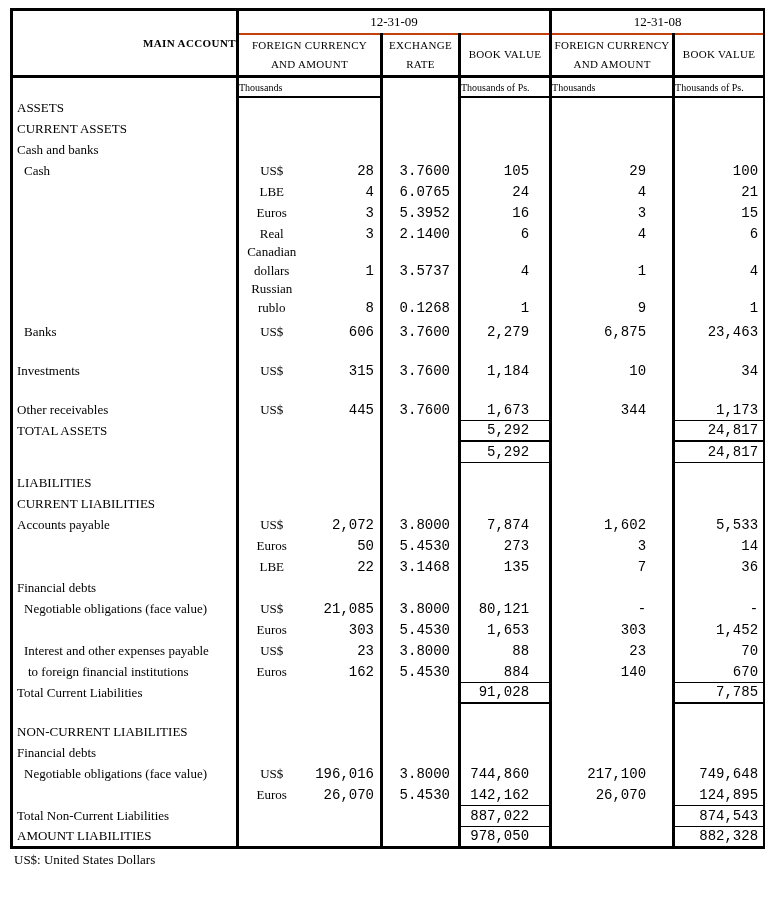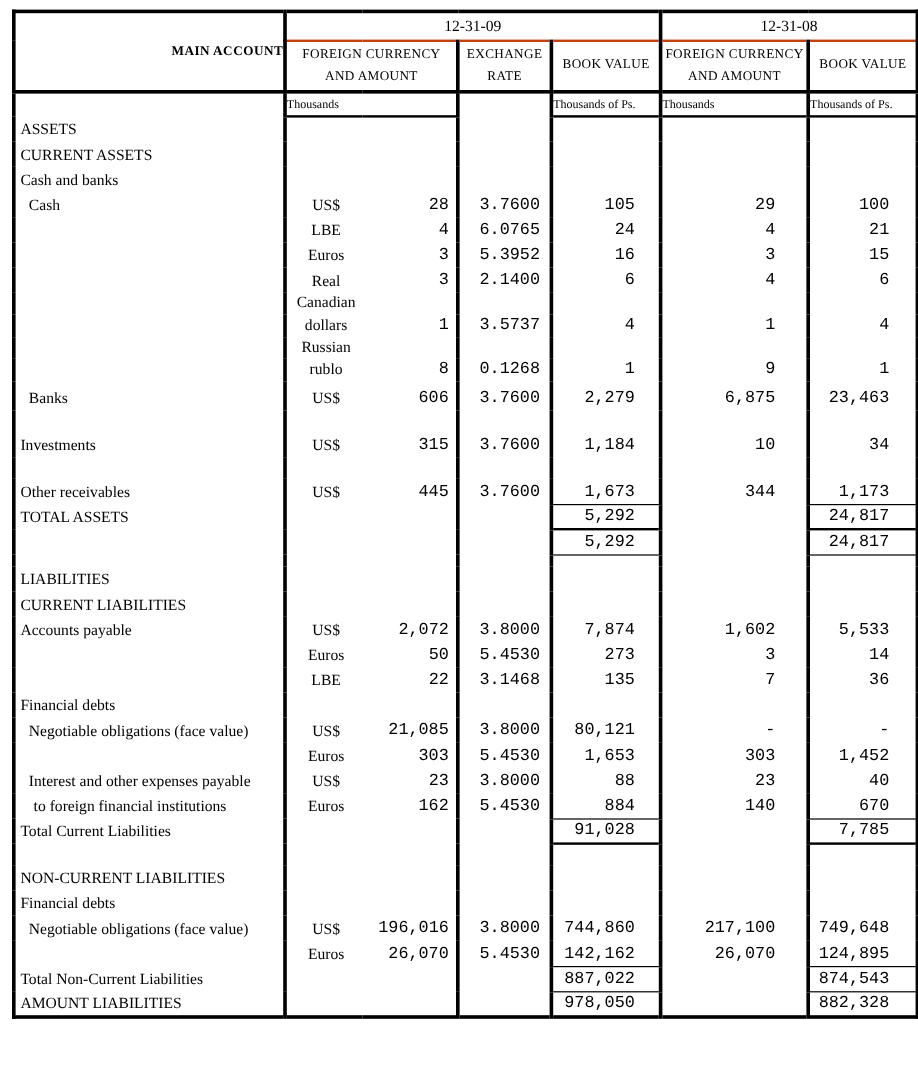--- a/index.html
+++ b/index.html
@@ -92,21 +92,21 @@
   .num {
     font-family: "Liberation Mono", monospace;
     font-size: 14px;
     text-align: right;
     white-space: nowrap;
   }
   .c-amt  { padding-right: 6px;  border-right: 3px solid #000; }
   .c-rate { padding-right: 8px;  border-right: 3px solid #000; }
   .c-bv   { padding-right: 20px; border-right: 3px solid #000; }
   .c-fc8  { padding-right: 26px; border-right: 3px solid #000; }
-  .c-bv8  { padding-right: 22px; }
+  .c-bv8  { padding-right: 5px; }
   .bb1 { border-bottom: 1px solid #000; }
   .bb2 { border-bottom: 2px solid #000; }
   
   .footnotes {
     margin: 3px 0 0 14px;
     font-size: 13px;
     line-height: 15px;
     font-family: "Liberation Serif", serif;
   }
 </style>
@@ -394,21 +394,21 @@
           <td class="num c-fc8">303</td>
           <td class="num c-bv8">1,452</td>
         </tr>
         <tr style="height: 21px;">
           <td class="c-label ind1">Interest and other expenses payable</td>
           <td class="c-cur">US$</td>
           <td class="num c-amt">23</td>
           <td class="num c-rate">3.8000</td>
           <td class="num c-bv">88</td>
           <td class="num c-fc8">23</td>
-          <td class="num c-bv8">40</td>
+          <td class="num c-bv8">70</td>
         </tr>
         <tr style="height: 21px;">
           <td class="c-label ind2">to foreign financial institutions</td>
           <td class="c-cur">Euros</td>
           <td class="num c-amt">162</td>
           <td class="num c-rate">5.4530</td>
           <td class="num c-bv bb1">884</td>
           <td class="num c-fc8">140</td>
           <td class="num c-bv8 bb1">670</td>
         </tr>
@@ -481,15 +481,16 @@
           <td class="num c-amt"></td>
           <td class="num c-rate"></td>
           <td class="num c-bv">978,050</td>
           <td class="num c-fc8"></td>
           <td class="num c-bv8">882,328</td>
         </tr>
       </tbody>
   </table>
 
   <div class="footnotes">
+    <div>US$: United States Dollars</div>
   </div>
 
 </div>
 
 </body></html>

